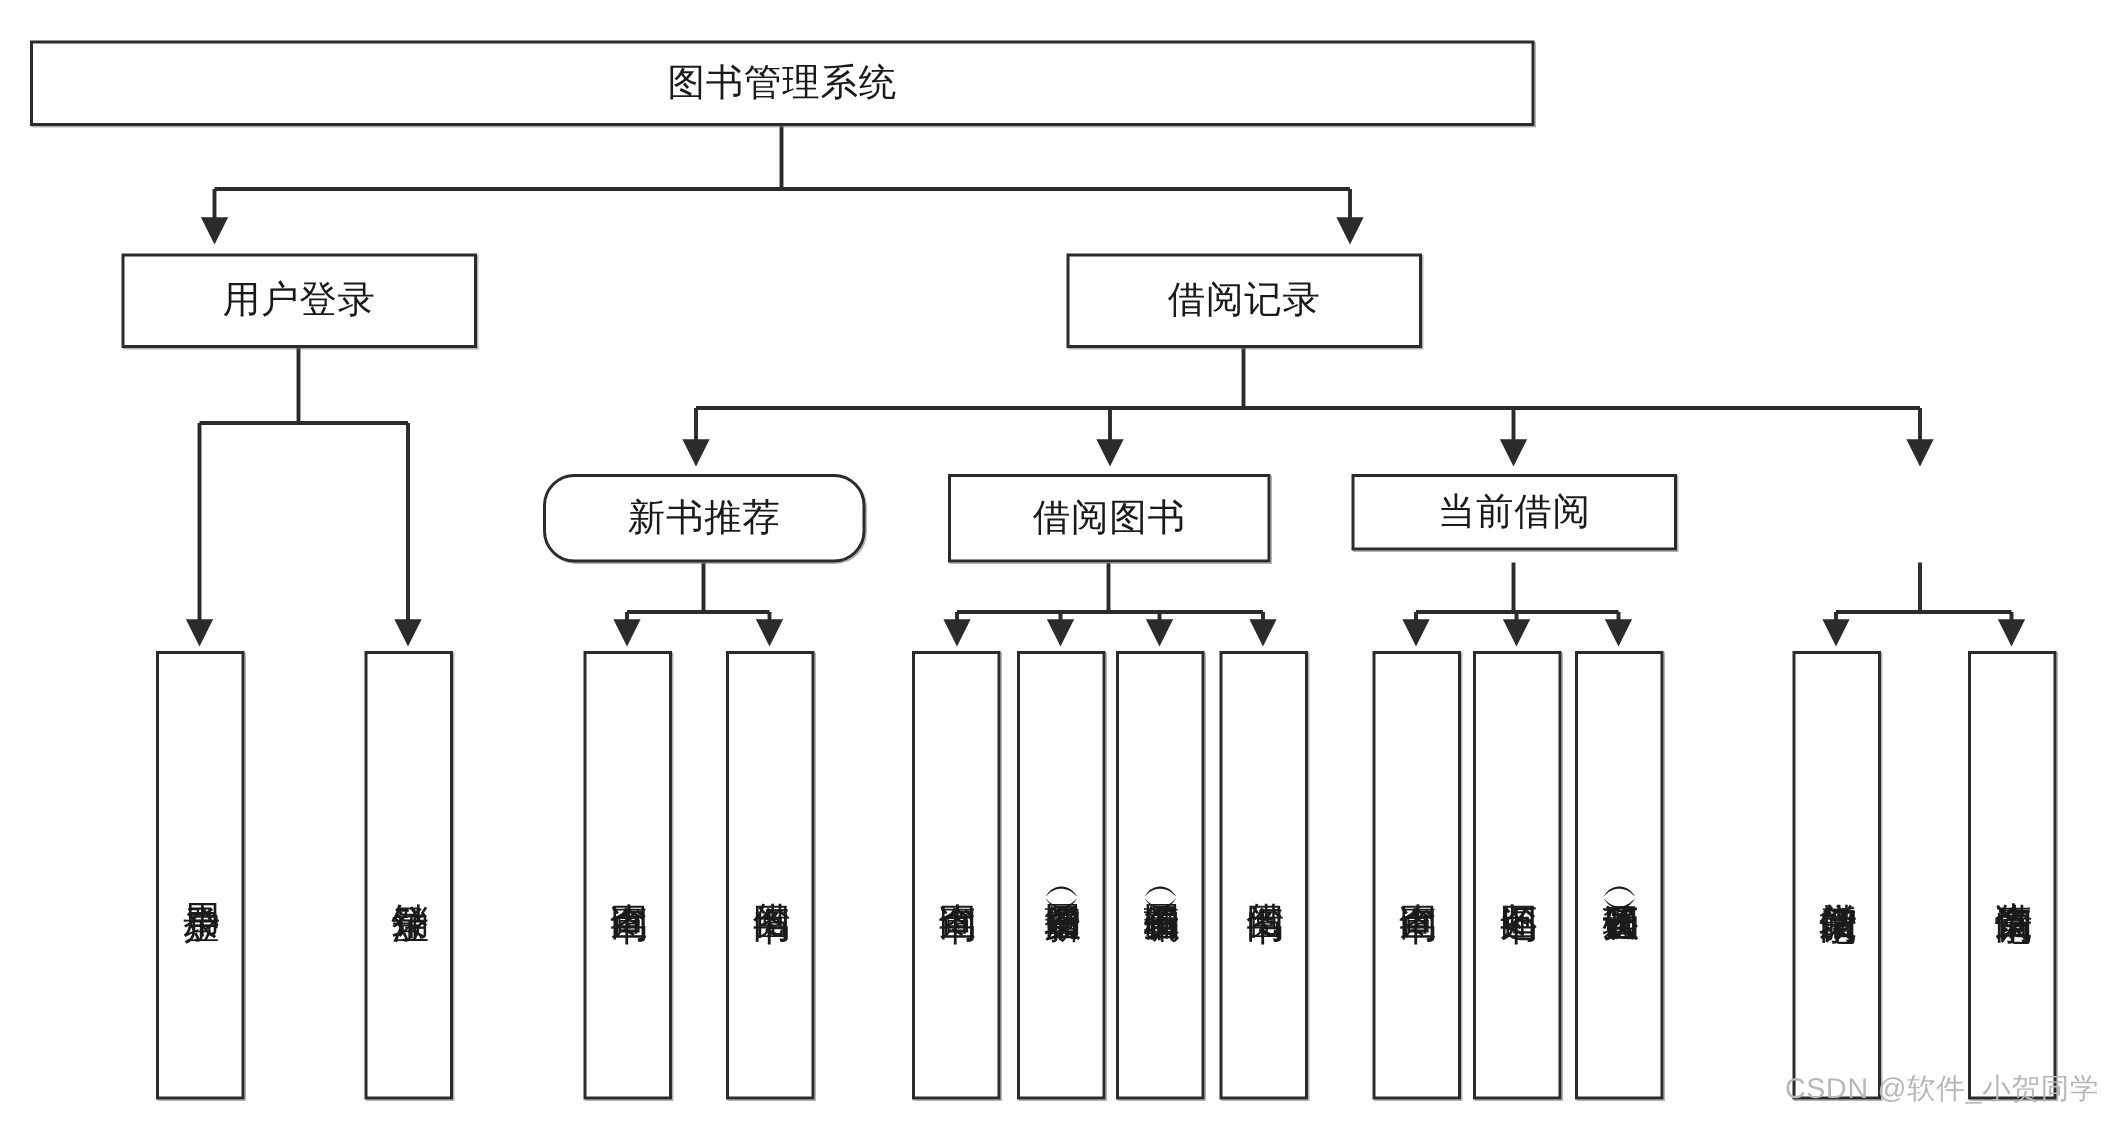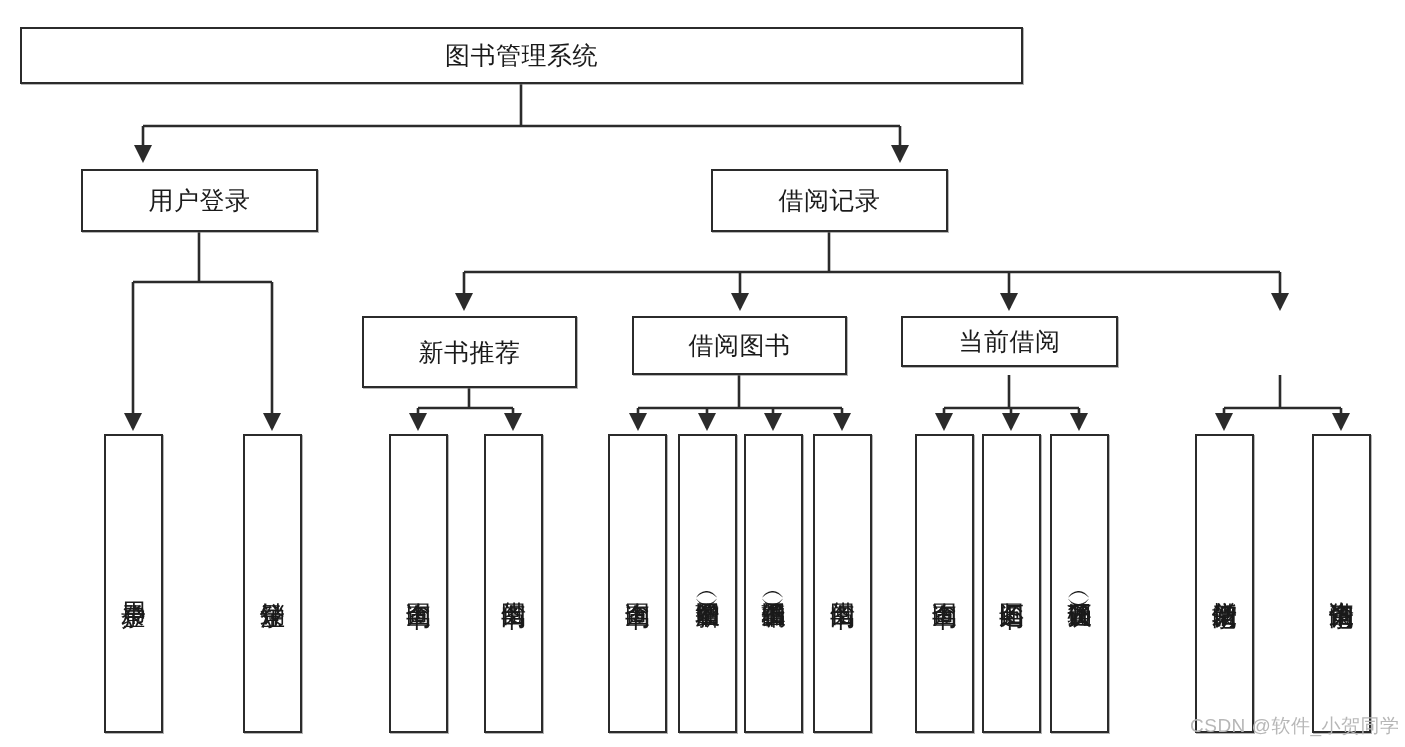--- a/index.html
+++ b/index.html
@@ -136,21 +136,21 @@
     <span class="label">图书管理系统</span>
   </div>
 
   <div class="node h-node" style="left:81px; top:169px; width:237px; height:63px;">
     <span class="label">用户登录</span>
   </div>
   <div class="node h-node" style="left:711px; top:169px; width:237px; height:63px;">
     <span class="label">借阅记录</span>
   </div>
 
-  <div class="node h-node" style="left:362px; top:316px; width:215px; height:72px;">
+  <div class="node h-node" style="left:362px; top:316px; width:215px; height:59px;border-radius:21px;">
     <span class="label">新书推荐</span>
   </div>
   <div class="node h-node" style="left:632px; top:316px; width:215px; height:59px;">
     <span class="label">借阅图书</span>
   </div>
   <div class="node h-node" style="left:901px; top:316px; width:217px; height:51px;">
     <span class="label">当前借阅</span>
   </div>
 
   <div class="node v-node" style="left:104px; top:434px; width:59px; height:299px;">

